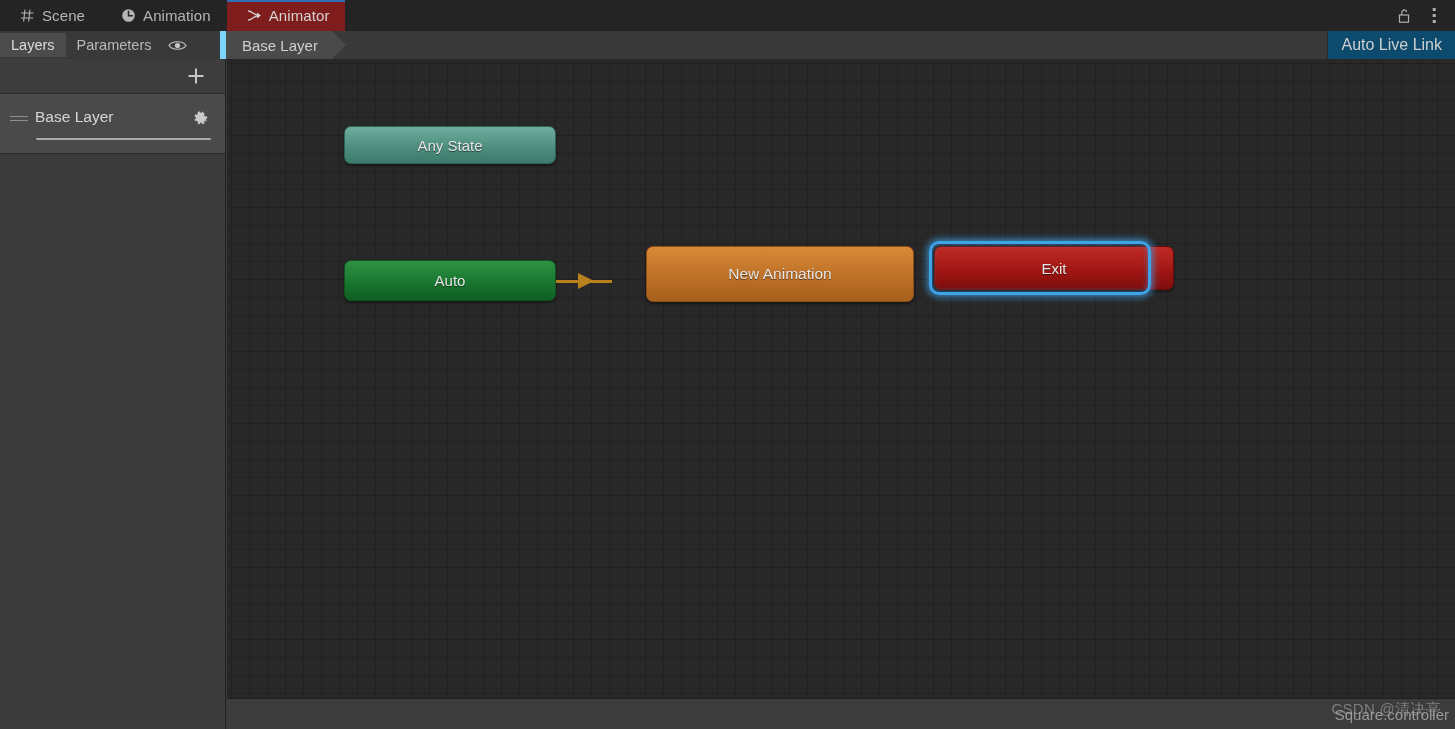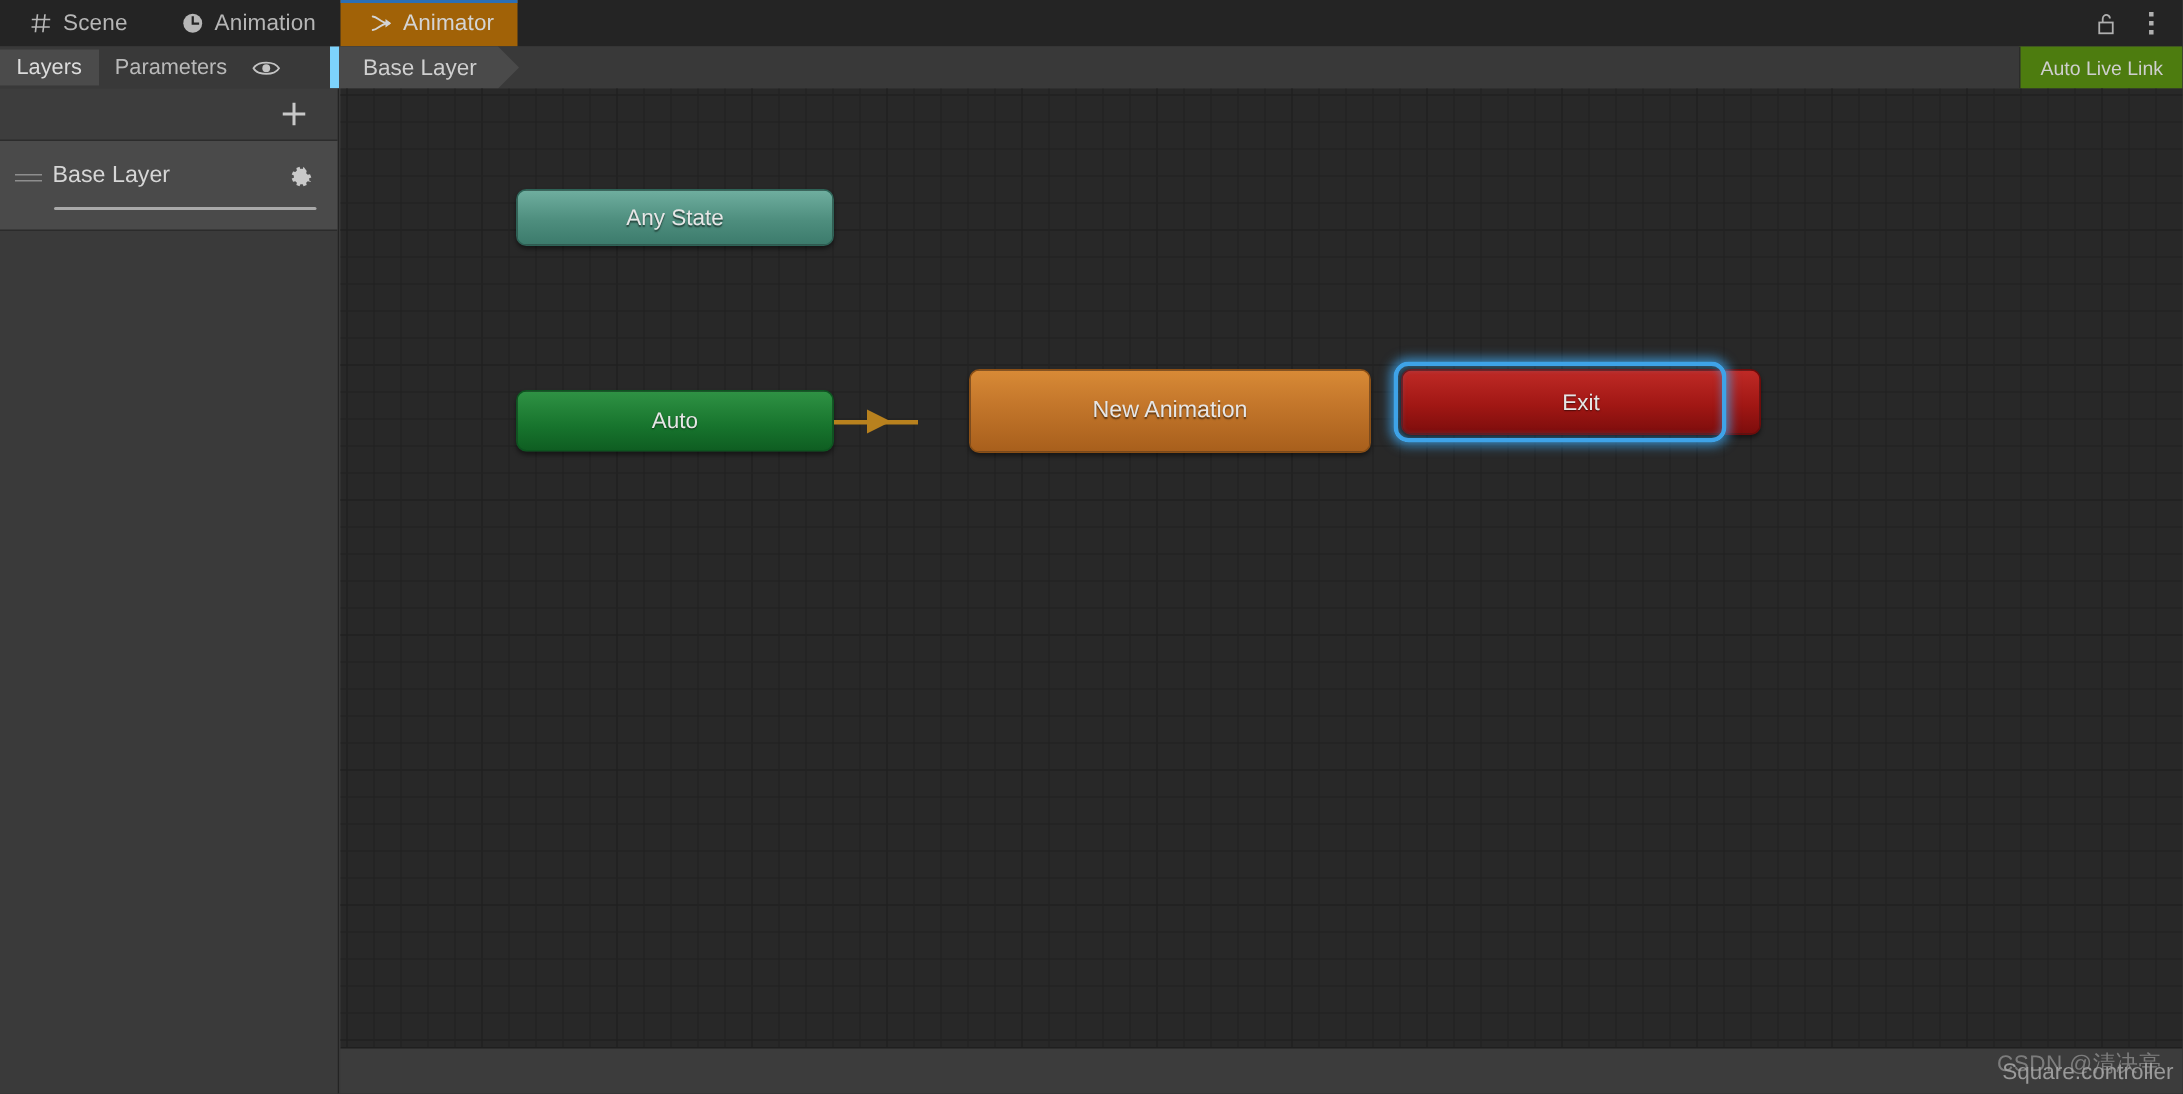--- a/index.html
+++ b/index.html
@@ -29,21 +29,21 @@
     display: flex; align-items: center; gap: 7px;
     padding: 0 16px 0 20px;
     height: 31px;
     color: #b6b6b6;
     font-size: 15px;
     letter-spacing: .1px;
     position: relative;
     white-space: nowrap;
   }
   .tab.active {
-    background: #a16207;
+    background: #7f1d1d;
     color: #d4d4d4;
   }
   .tab.active::before {
     content: "";
     position: absolute; left: 0; right: 0; top: 0;
     height: 2px; background: #2c6fb5;
   }
   .tab-ico { width: 15px; height: 15px; display: inline-block; flex: none; }
   .tab-ico svg { display: block; }
 
@@ -106,24 +106,24 @@
     position: absolute; right: -14px; top: 0;
     width: 0; height: 0;
     border-top: 14px solid transparent;
     border-bottom: 14px solid transparent;
     border-left: 14px solid #4a4a4a;
   }
   .autolive {
     display: flex; align-items: center; justify-content: center;
     padding: 0 13px;
     height: 28px;
-    background: #4d7c0f;
+    background: #0c4a6e;
     border-left: 1px solid #2c2c2c;
     color: #cfcfcf;
-    font-size: 13px;
+    font-size: 16px;
     white-space: nowrap;
   }
 
   
   .leftpanel {
     position: absolute; left: 0; top: 59px;
     width: 226px; height: 670px;
     background: #3a3a3a;
     border-right: 1px solid #232323;
   }

